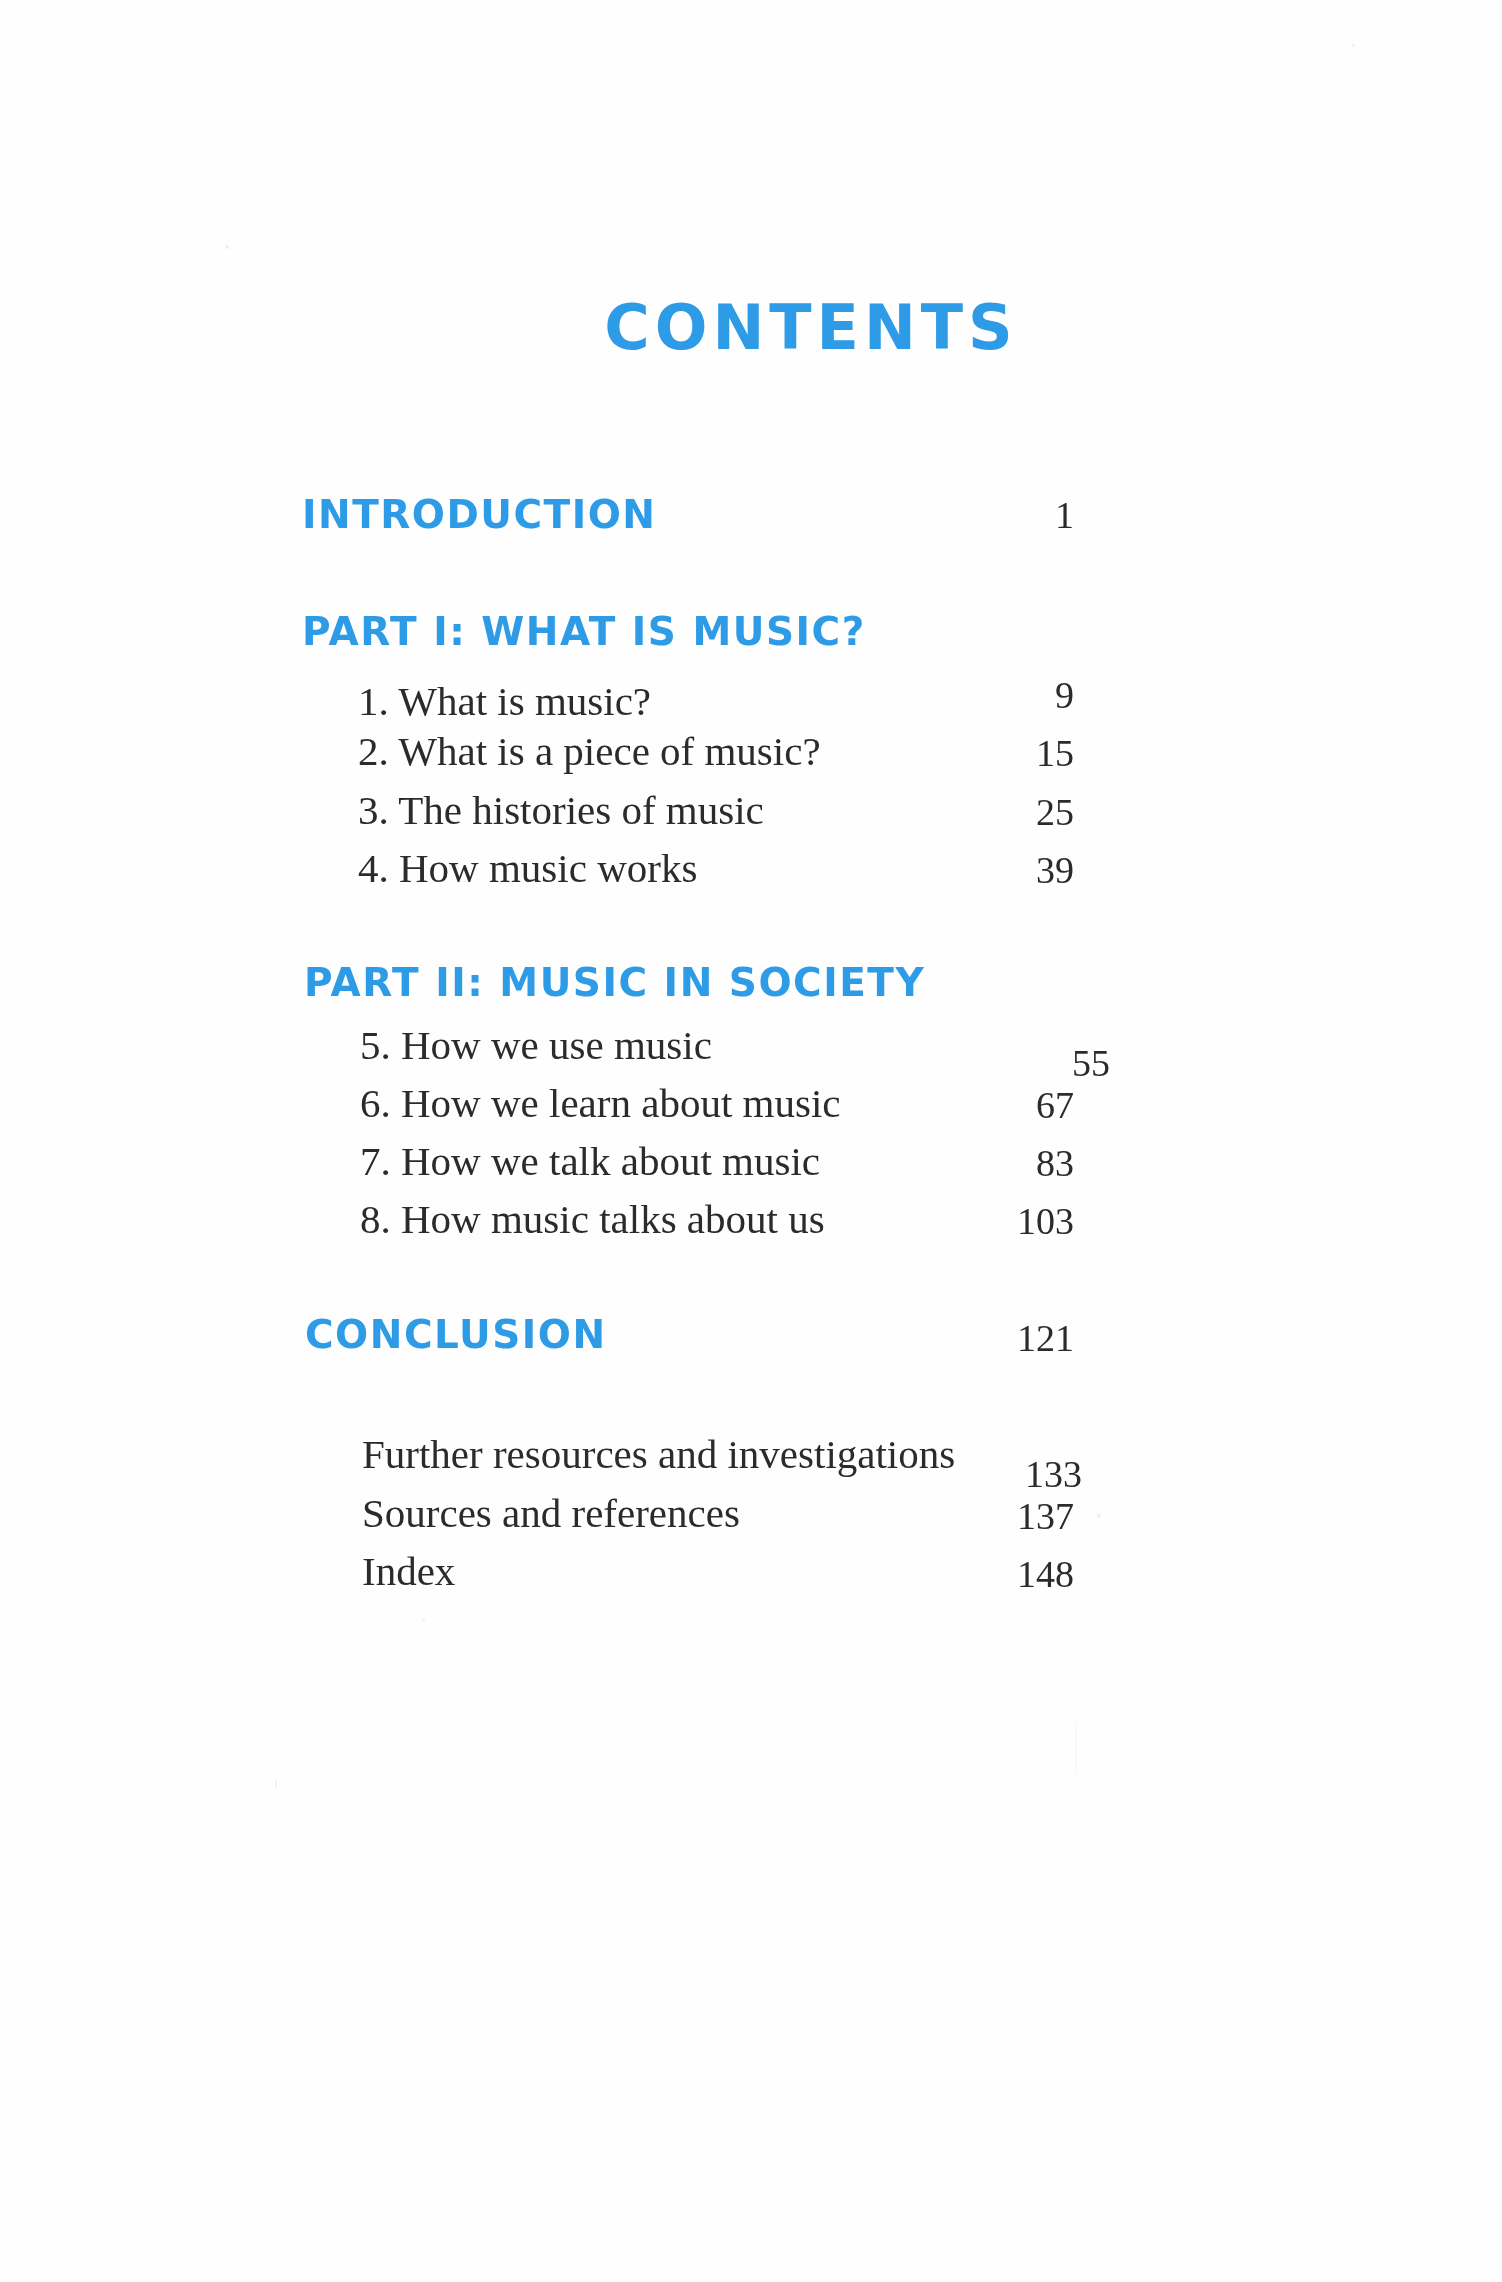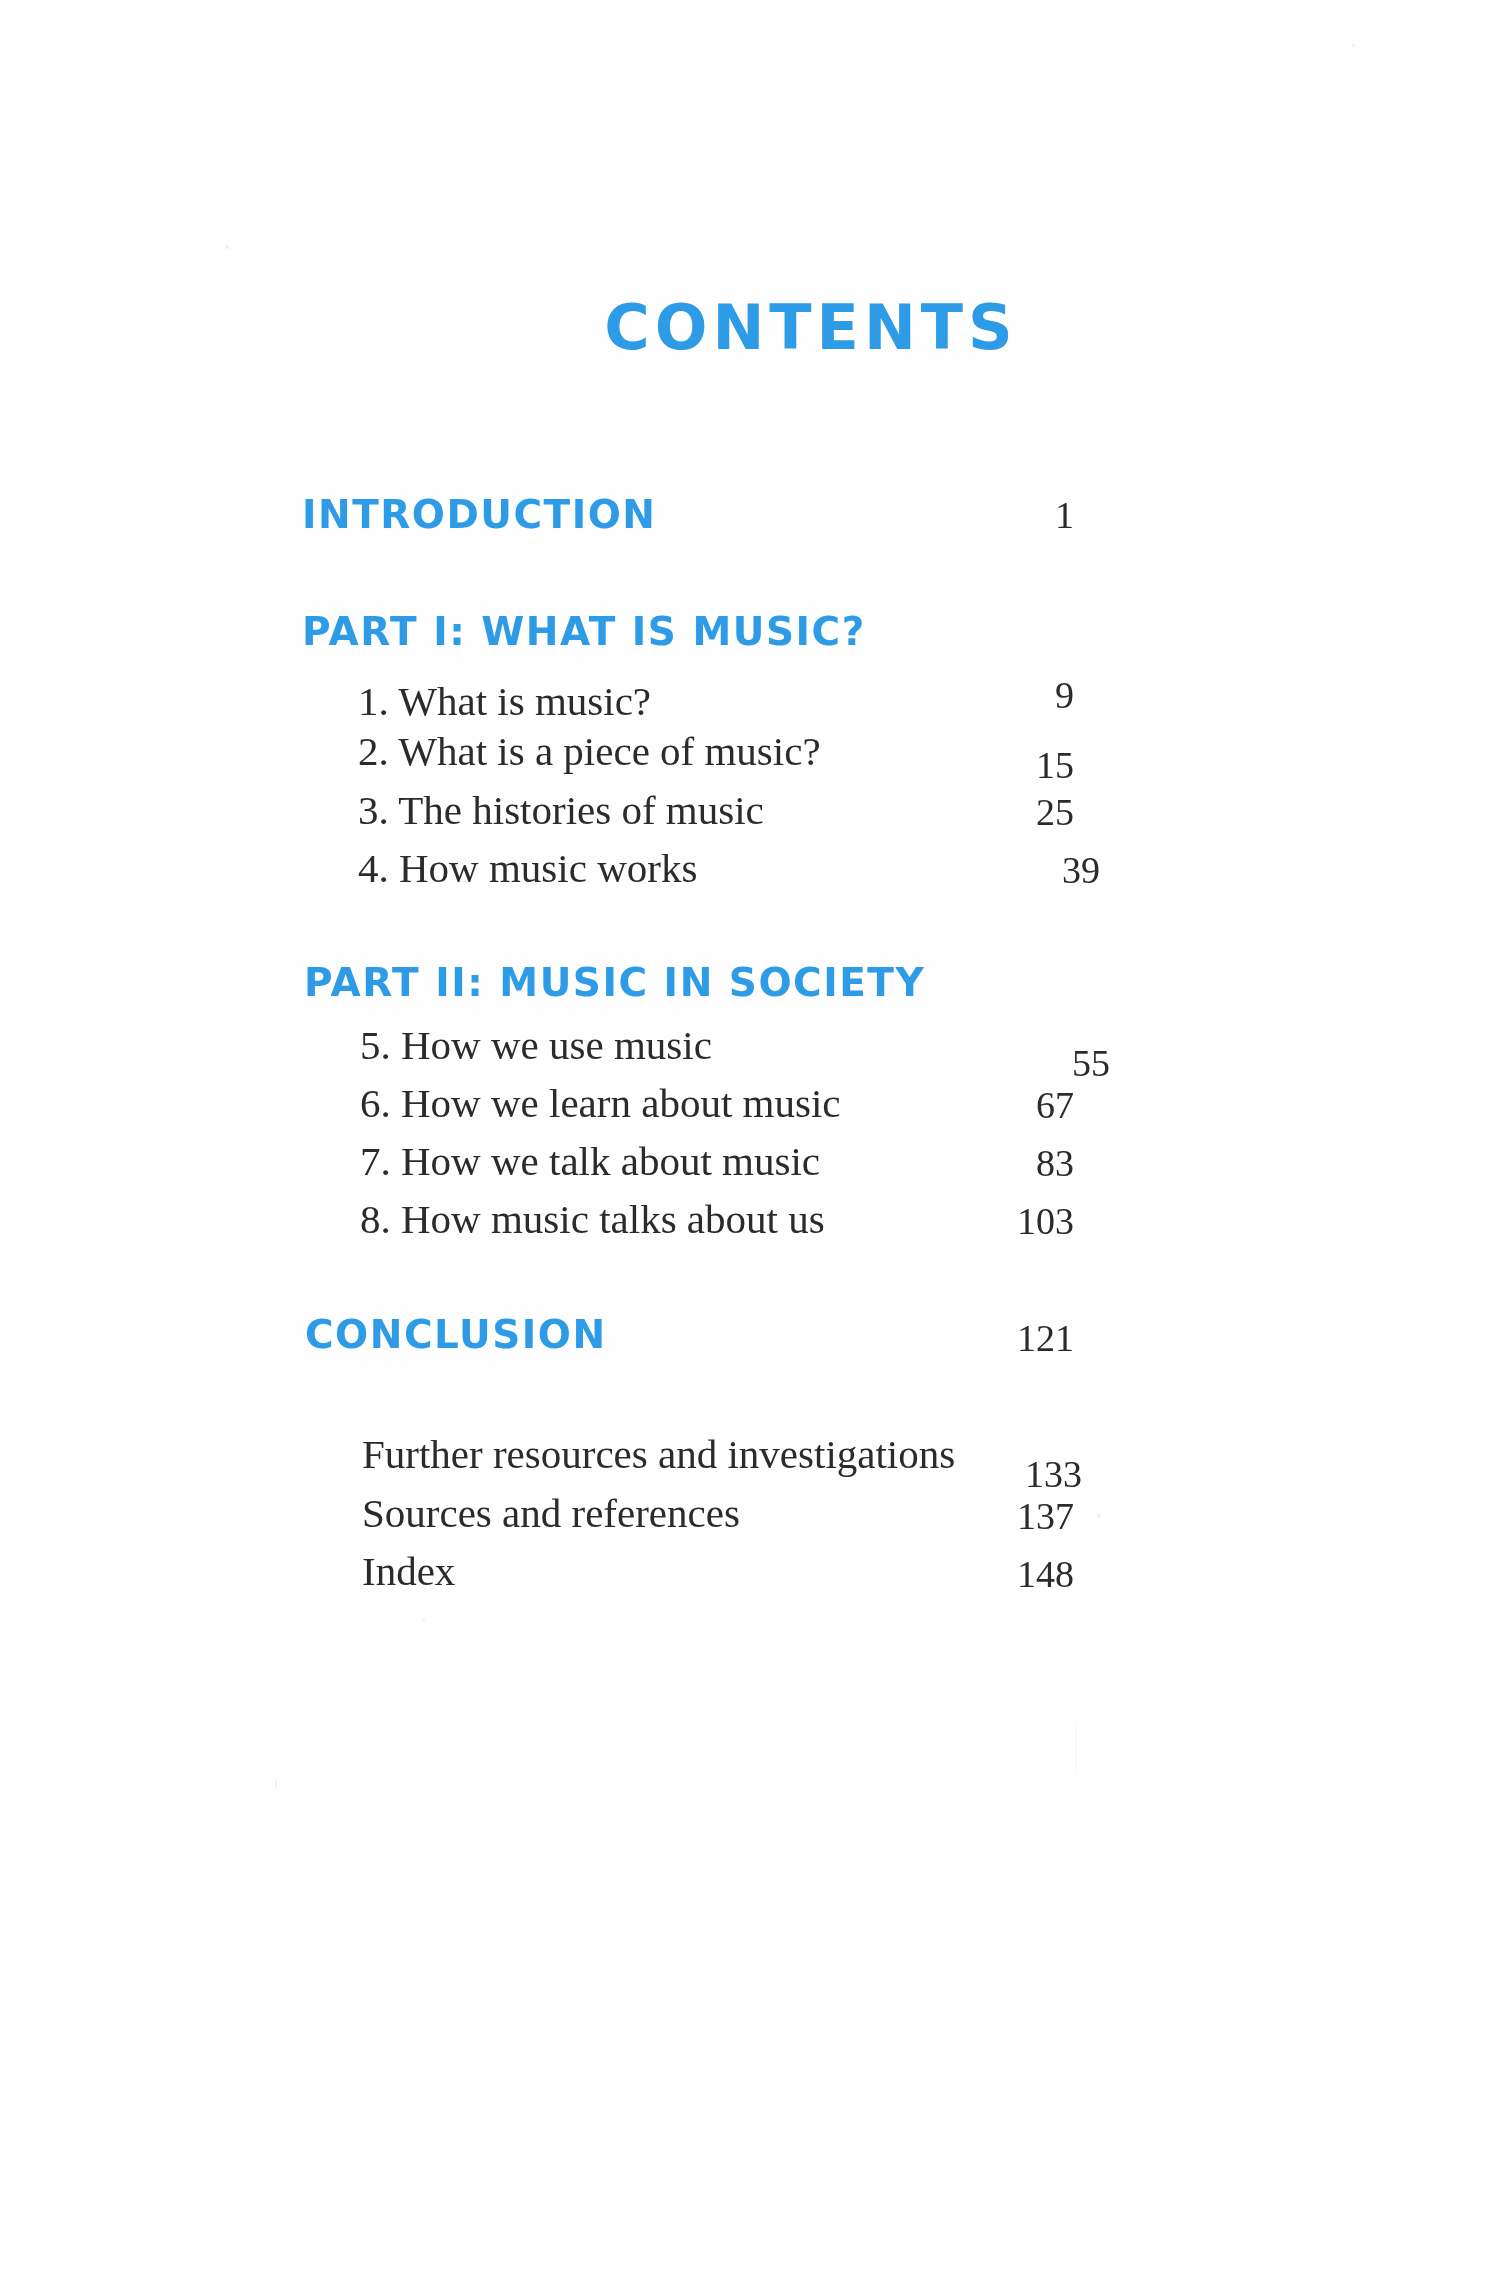--- a/index.html
+++ b/index.html
@@ -97,27 +97,27 @@
   <div class="row" style="top:607px;">
     <span class="heading" style="left:302px;top:0;">PART I: WHAT IS MUSIC?</span>
   </div>
 
   <div class="row" style="top:668px;">
     <span class="item" style="left:358px;top:8px;">1. What is music?</span>
     <span class="pagenum" style="top:2px;">9</span>
   </div>
   <div class="row" style="top:726px;">
     <span class="item" style="left:358px;top:0;">2. What is a piece of music?</span>
-    <span class="pagenum" style="top:14px;">15</span>
+    <span class="pagenum" style="top:2px;">15</span>
   </div>
   <div class="row" style="top:785px;">
     <span class="item" style="left:358px;top:0;">3. The histories of music</span>
     <span class="pagenum" style="top:2px;">25</span>
   </div>
-  <div class="row" style="top:843px;padding-left:26px;">
+  <div class="row" style="top:843px;">
     <span class="item" style="left:358px;top:0;">4. How music works</span>
     <span class="pagenum" style="top:2px;">39</span>
   </div>
 
   <div class="row" style="top:958px;">
     <span class="heading" style="left:304px;top:0;">PART II: MUSIC IN SOCIETY</span>
   </div>
 
   <div class="row" style="top:1020px;padding-left:36px;">
     <span class="item" style="left:360px;top:0;">5. How we use music</span>

